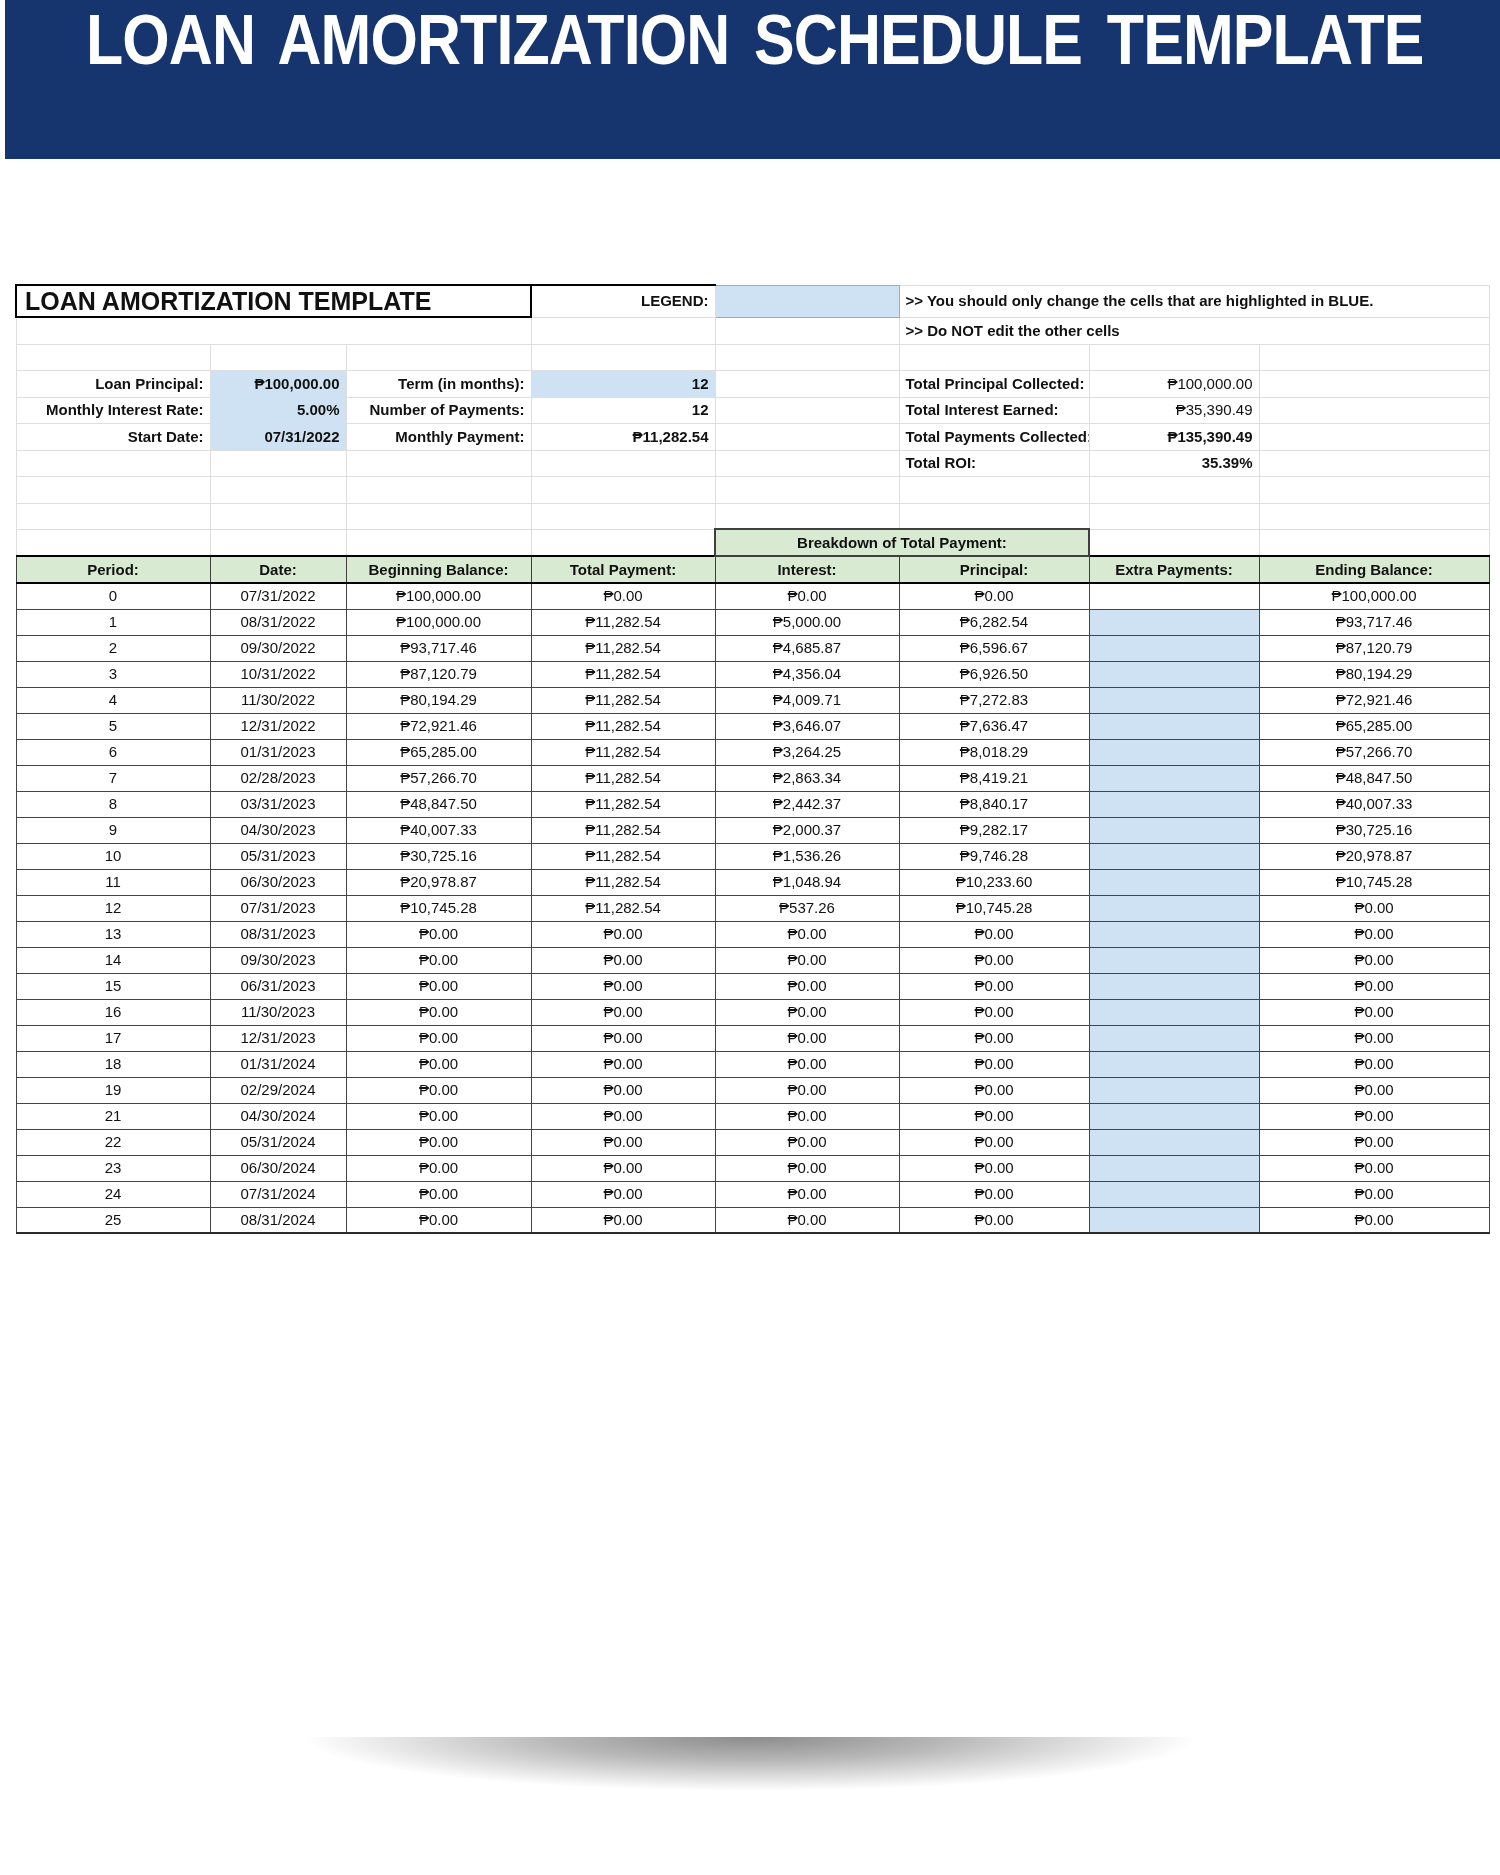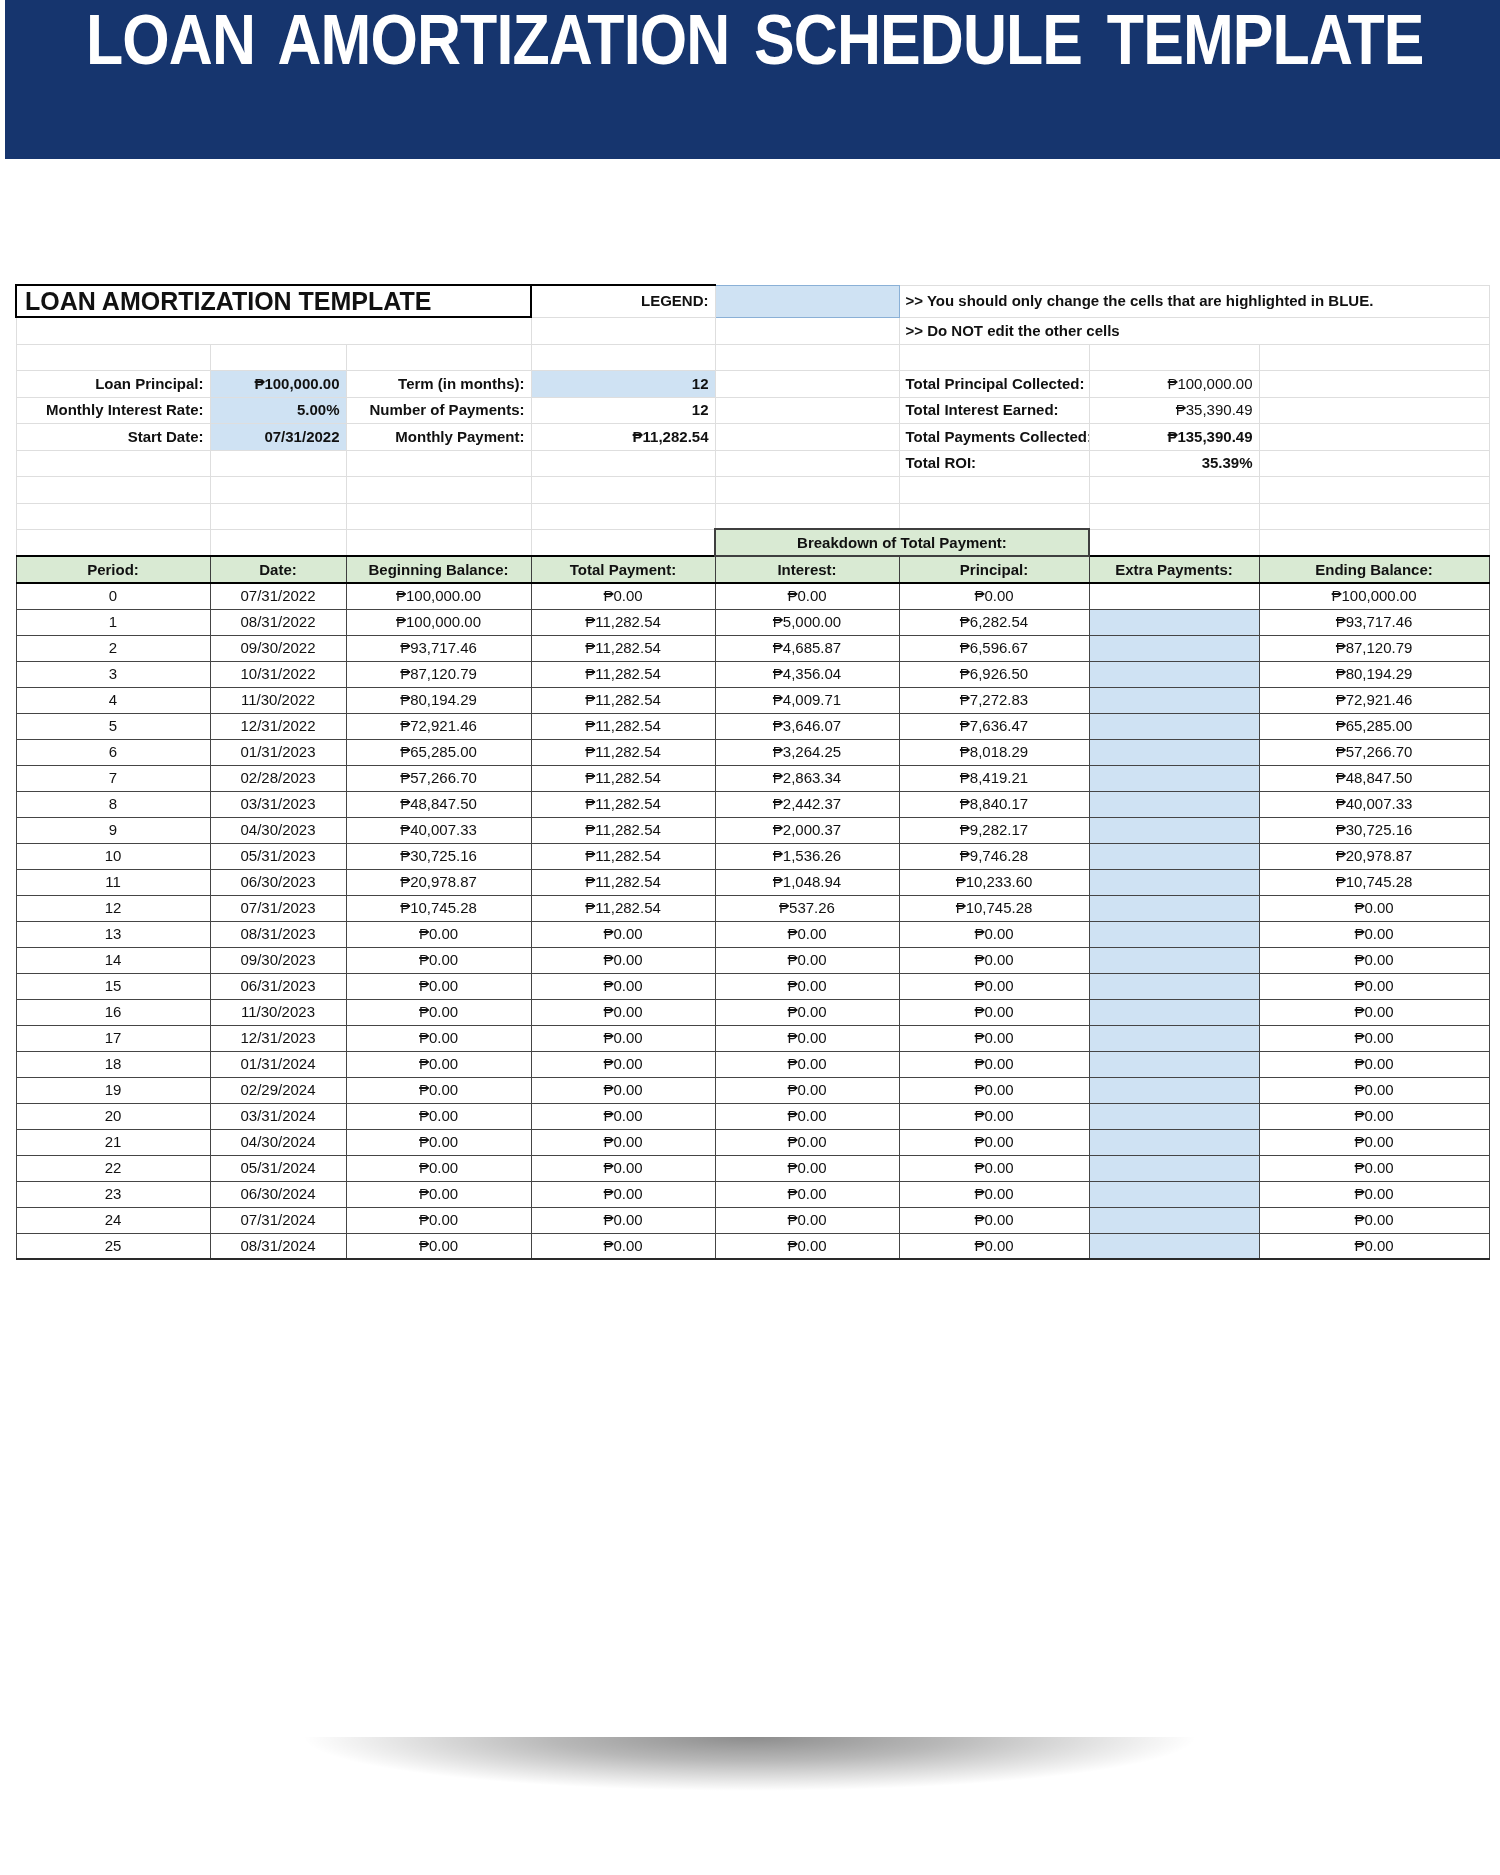--- a/index.html
+++ b/index.html
@@ -381,30 +381,20 @@
         <td class="dc">19</td>
         <td class="dc">02/29/2024</td>
         <td class="dc">₱0.00</td>
         <td class="dc">₱0.00</td>
         <td class="dc">₱0.00</td>
         <td class="dc">₱0.00</td>
         <td class="dc blue"></td>
         <td class="dc">₱0.00</td>
       </tr>
       <tr style="height: 26px;">
-        <td class="dc">20</td>
-        <td class="dc">03/31/2024</td>
-        <td class="dc">₱0.00</td>
-        <td class="dc">₱0.00</td>
-        <td class="dc">₱0.00</td>
-        <td class="dc">₱0.00</td>
-        <td class="dc blue"></td>
-        <td class="dc">₱0.00</td>
-      </tr>
-      <tr style="height: 26px;">
         <td class="dc">21</td>
         <td class="dc">04/30/2024</td>
         <td class="dc">₱0.00</td>
         <td class="dc">₱0.00</td>
         <td class="dc">₱0.00</td>
         <td class="dc">₱0.00</td>
         <td class="dc blue"></td>
         <td class="dc">₱0.00</td>
       </tr>
       <tr style="height: 26px;">

